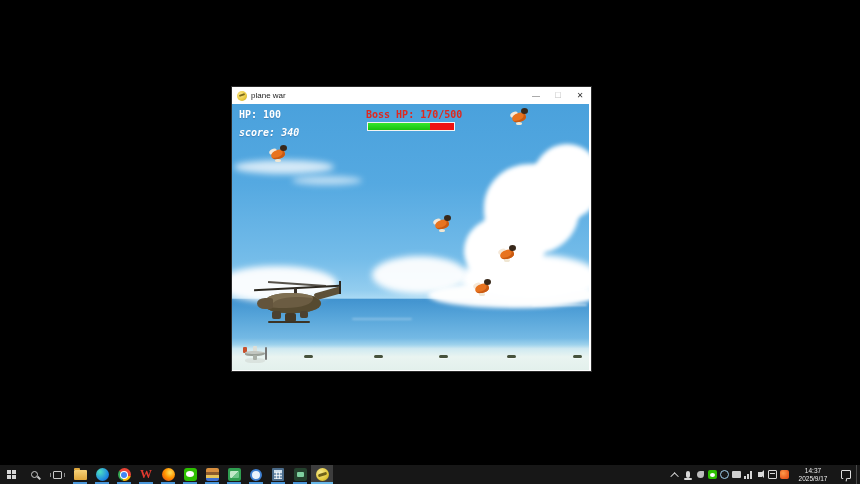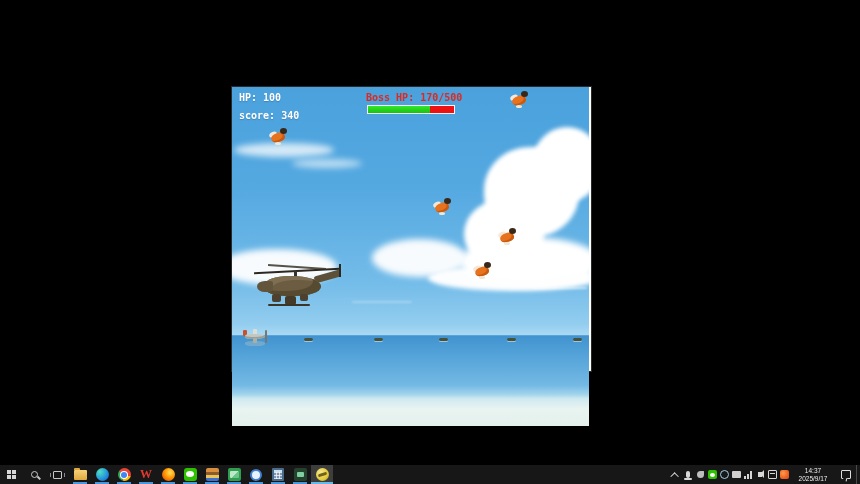--- a/index.html
+++ b/index.html
@@ -12,21 +12,21 @@
   .titlebar { height:17px; background:#ffffff; display:flex; align-items:center; padding:0 0 0 5px; }
   .title-icon { width:10px; height:10px; border-radius:50%; background:radial-gradient(circle at 35% 35%, #ffe98a, #e8c83d 60%, #b49a22); position:relative; flex:0 0 auto; }
   .title-icon::after { content:""; position:absolute; left:2px; top:3px; width:6px; height:2px; background:#7a6a1a; border-radius:2px; transform:rotate(-20deg); }
   .title-text { font-size:8px; color:#222; margin-left:4px; line-height:17px; }
   .win-controls { margin-left:auto; display:flex; height:17px; }
   .win-btn { width:22px; height:17px; display:flex; align-items:center; justify-content:center; font-size:8px; color:#555; cursor:default; }
   .win-btn.max { color:#c0c0c0; }
   .win-btn.close { color:#333; }
 
   
-  .game-canvas { position:relative; width:357px; height:339px; overflow:hidden;
+  .game-canvas { position:relative; width:357px; height:266px; overflow:hidden;
     background:linear-gradient(to bottom,
       #4aa1dc 0%, #55a9e1 30%, #74bce9 58%, #93cdef 70%, #a9d9f4 73%,
       #4193cf 73.4%, #57a5da 80%, #74b9e4 88%, #9ed2ec 90.5%,
       #cfe9f1 92%, #e9f4f1 95%, #e3f0ec 100%);
   }
   .cloud { position:absolute; background:#fff; border-radius:50%; filter:blur(3px); }
   .c1 { left:252px; top:60px;  width:95px; height:90px; border-radius:48%; filter:blur(2px); }
   .c2 { left:232px; top:112px; width:80px; height:70px; filter:blur(2px); }
   .c3 { left:300px; top:40px;  width:70px; height:75px; filter:blur(2px); }
   .c4 { left:228px; top:150px; width:140px; height:50px; filter:blur(3px); }
@@ -36,21 +36,21 @@
   .c8 { left:60px; top:72px;  width:70px; height:9px; opacity:.6; filter:blur(3px); }
   .c9 { left:196px; top:178px; width:170px; height:26px; opacity:.98; filter:blur(2px); }
   .glint { position:absolute; height:2px; background:rgba(255,255,255,.55); border-radius:2px; filter:blur(1px); }
   .g1 { left:240px; top:196px; width:40px; }
   .g2 { left:300px; top:200px; width:55px; }
   .g3 { left:120px; top:214px; width:60px; opacity:.5; }
 
   
   .hud-text { position:absolute; font-family:"DejaVu Sans Mono", monospace; font-weight:bold; font-size:10px; color:#fff; text-shadow:0 1px 1px rgba(60,110,160,.6); white-space:pre; }
   .hud-hp { left:7px; top:5px; }
-  .hud-score { left:7px; top:23px; }
+  .hud-score { left:7px; top:23px;font-style:italic; }
   .boss-label { position:absolute; left:134px; top:5px; font-family:"DejaVu Sans Mono", monospace; font-weight:bold; font-size:10px; white-space:pre; }
   .boss-bar { position:absolute; left:135px; top:18px; width:88px; height:9px; border:1px solid #f4f4f4; background:#ee1111; }
   .boss-bar-fill { height:100%; background:linear-gradient(to bottom,#35e62c,#17c20e); }
 
   
   .enemy { position:absolute; width:22px; height:18px; }
   .enemy .e-body { position:absolute; left:3px; top:6px; width:14px; height:9px; background:#e8731f; border-radius:60% 50% 50% 60%; transform:rotate(-16deg); box-shadow:inset -2px -2px 0 #c95a12; }
   .enemy .e-head { position:absolute; right:3px; top:1px; width:7px; height:6px; background:#38281a; border-radius:50%; }
   .enemy .e-wing { position:absolute; left:1px; top:5px; width:8px; height:5px; background:#f5e8d8; border-radius:50%; transform:rotate(-28deg); }
   .enemy .e-foot { position:absolute; left:7px; bottom:0; width:6px; height:3px; background:#f0e6d2; border-radius:50%; }
@@ -149,20 +149,29 @@
   .ac-glyph { width:10px; height:9px; border:1px solid #e0e0e0; border-radius:1px; position:relative; }
   .ac-glyph::after { content:""; position:absolute; left:1px; bottom:-3px; width:3px; height:3px; background:#171717; border-right:1px solid #e0e0e0; transform:rotate(15deg); }
   .show-desktop { width:4px; height:19px; border-left:1px solid #4a4a4a; }
 </style>
 </head>
 <body>
 
 <div class="screen">
 
   <div class="game-window">
+    <div class="titlebar">
+      <span class="title-icon"></span>
+      <span class="title-text">plane war</span>
+      <div class="win-controls">
+        <span class="win-btn">—</span>
+        <span class="win-btn max">☐</span>
+        <span class="win-btn close">✕</span>
+      </div>
+    </div>
 
     <div class="game-canvas">
 
       <div class="cloud c1"></div>
       <div class="cloud c2"></div>
       <div class="cloud c3"></div>
       <div class="cloud c4"></div>
       <div class="cloud c5"></div>
       <div class="cloud c6"></div>
       <div class="cloud c7"></div>

